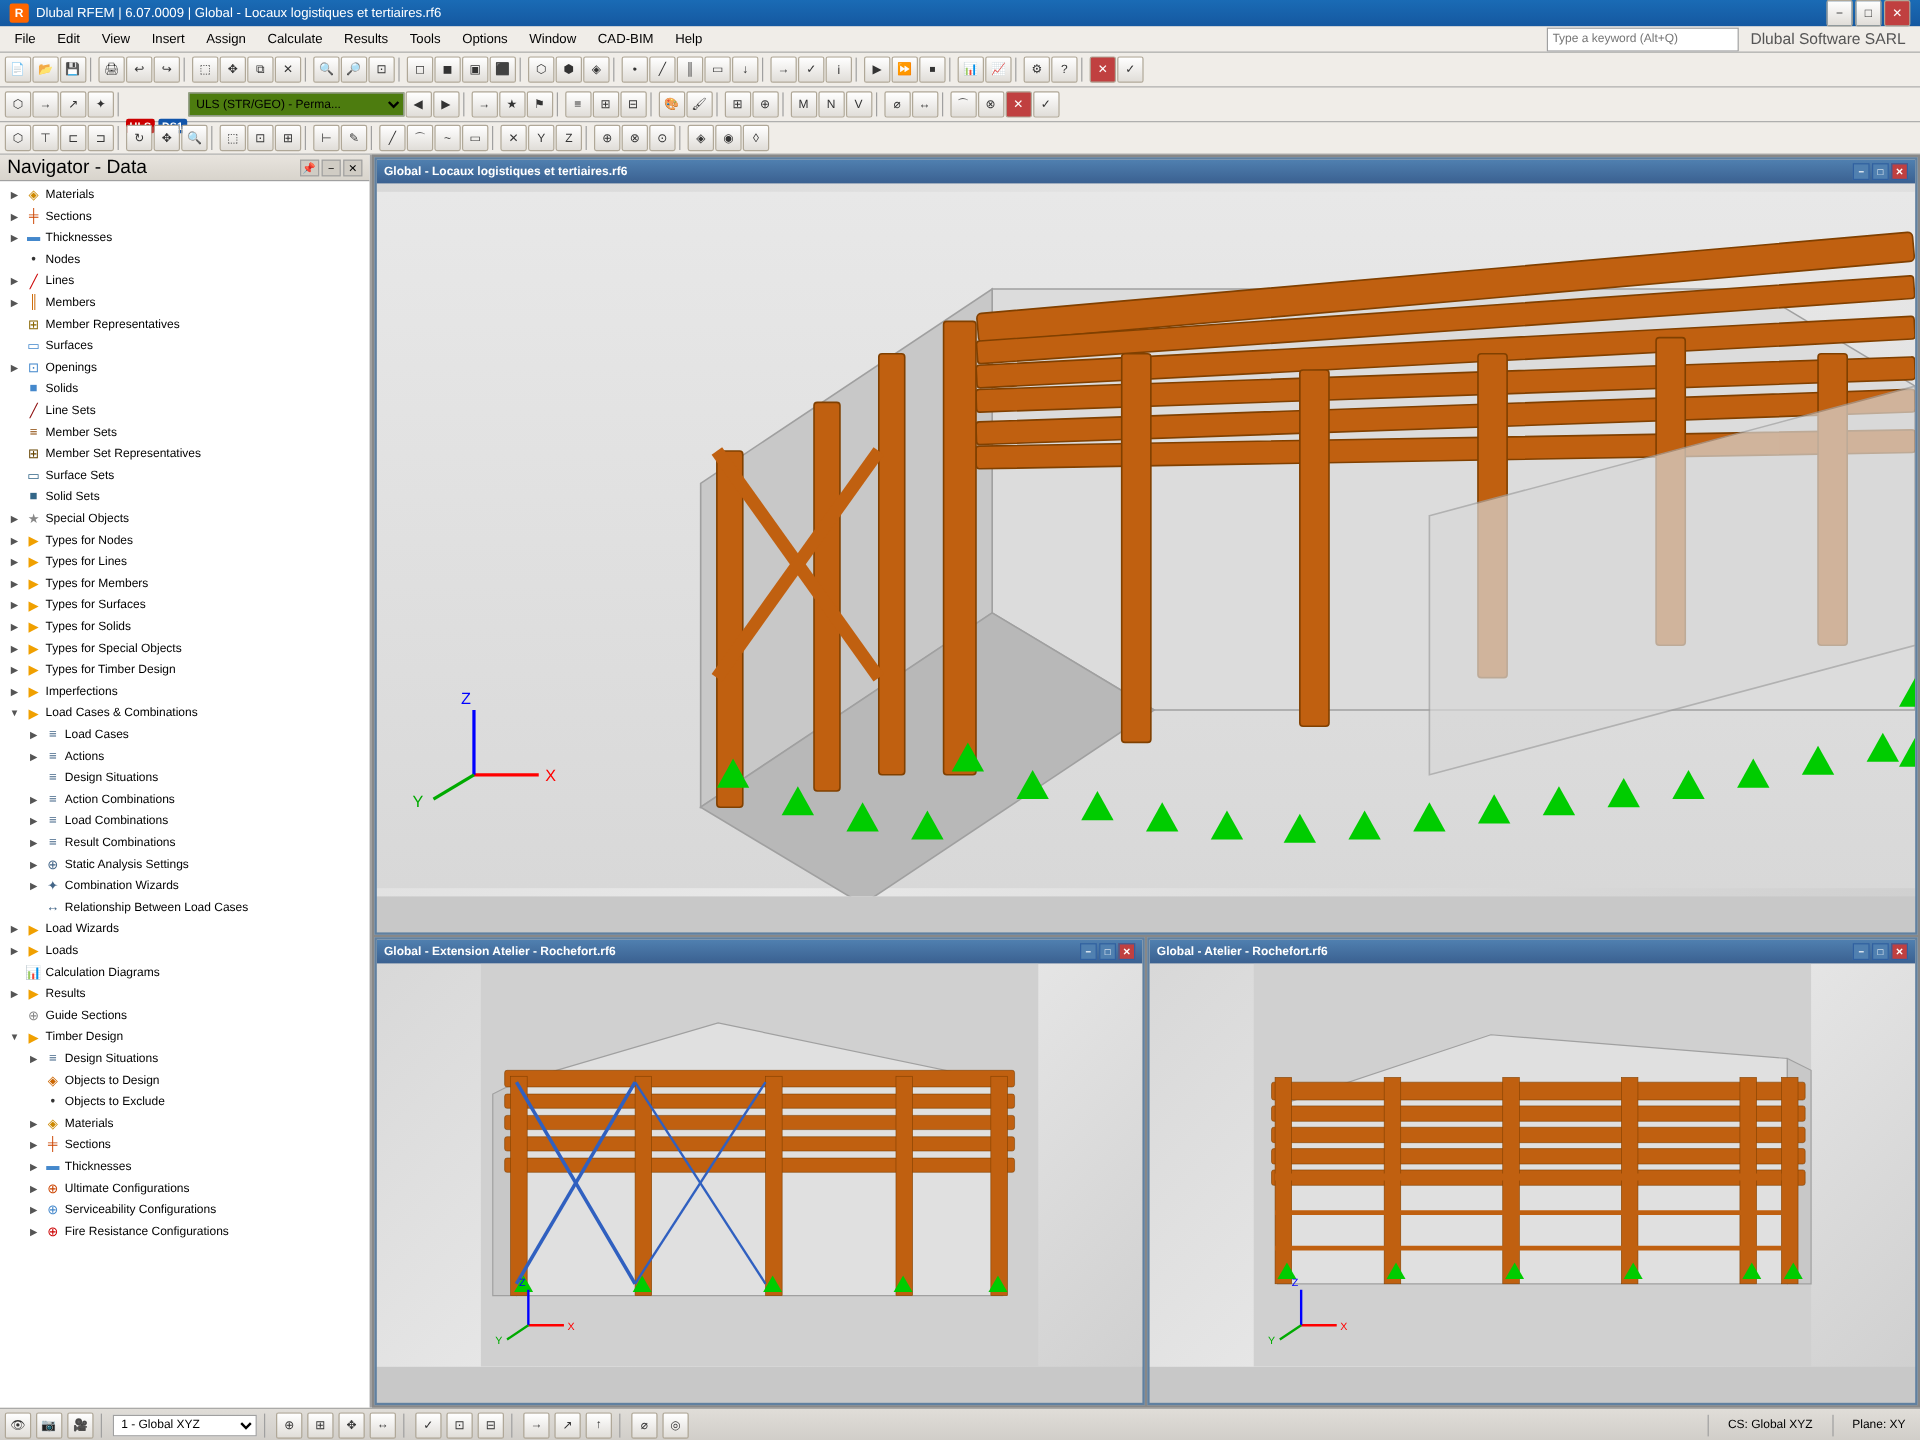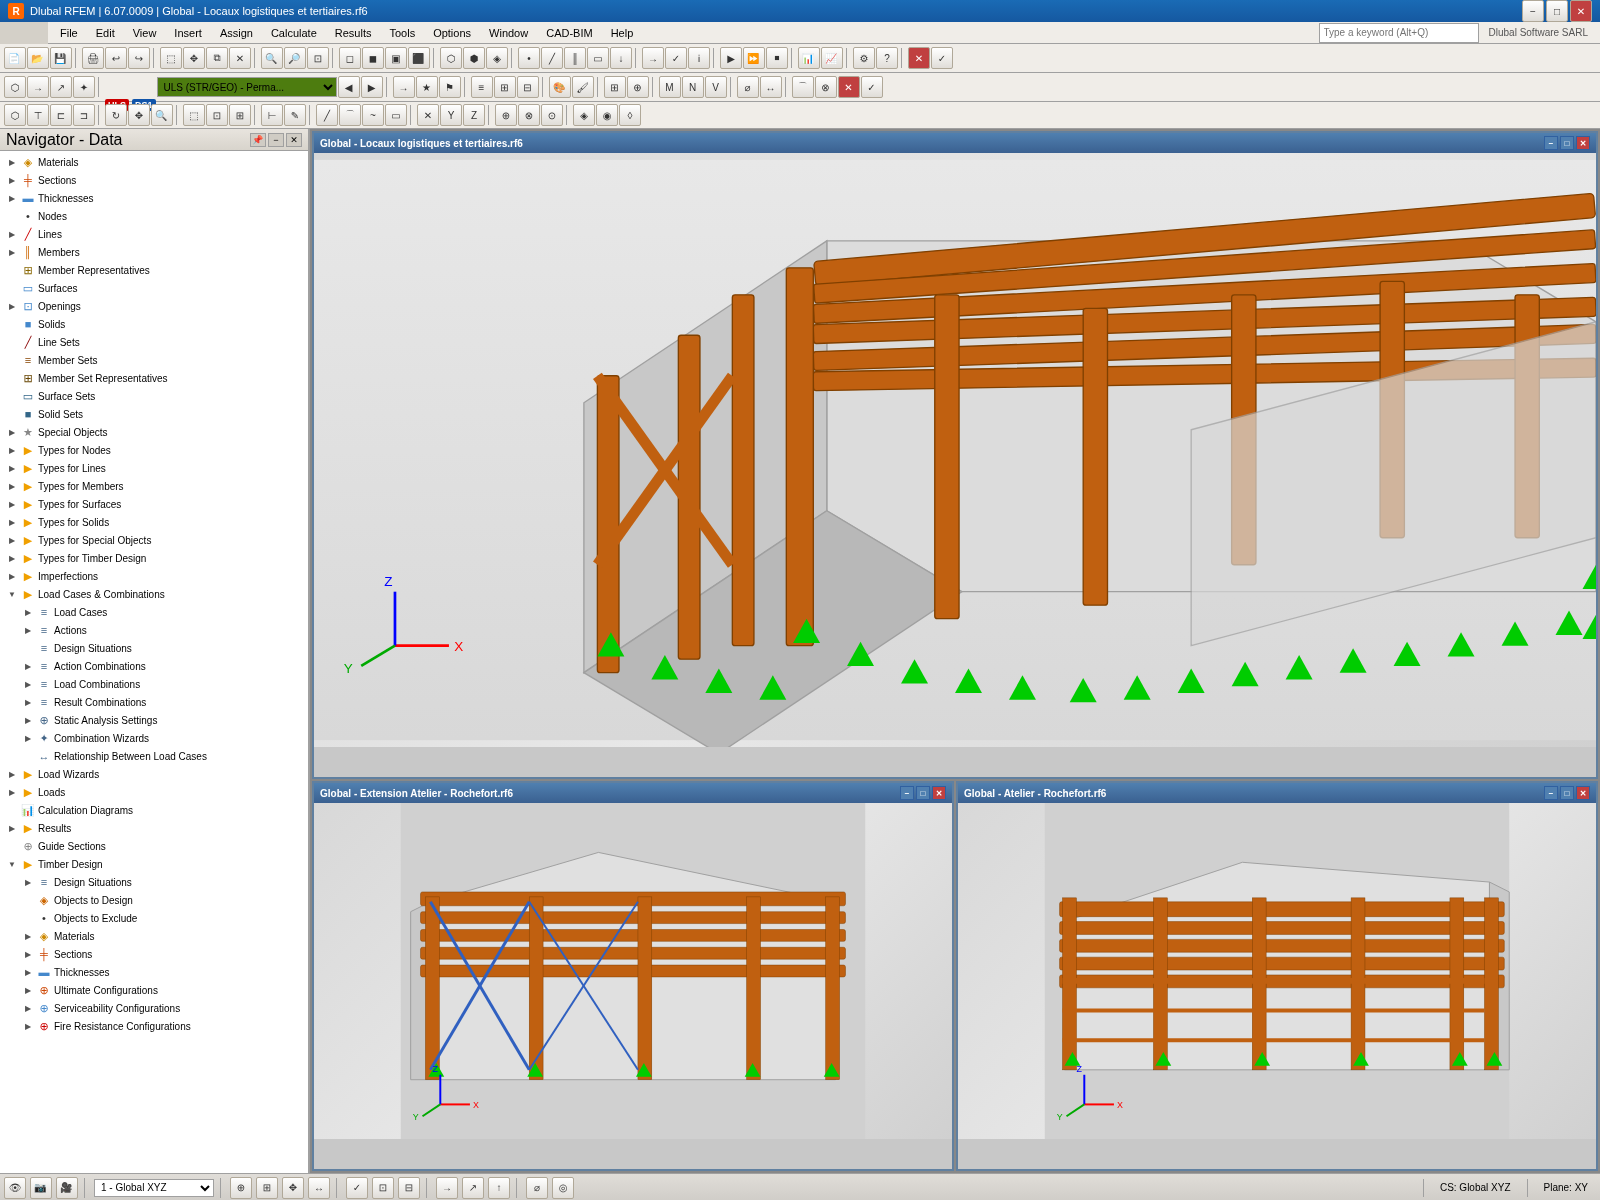--- a/index.html
+++ b/index.html
@@ -22,21 +22,20 @@
 
     
     .menu-bar {
       background: #f0ede8;
       height: 22px;
       display: flex;
       align-items: center;
       padding: 0 4px;
       border-bottom: 1px solid #a0a0a0;
       gap: 2px;
-      margin-left: 48px;
     }
     .menu-item {
       padding: 2px 8px;
       cursor: pointer;
       font-size: 11px;
       color: #000;
     }
 
     
     .toolbar-container {
@@ -252,21 +251,21 @@
   <div class="menu-item">Assign</div>
   <div class="menu-item">Calculate</div>
   <div class="menu-item">Results</div>
   <div class="menu-item">Tools</div>
   <div class="menu-item">Options</div>
   <div class="menu-item">Window</div>
   <div class="menu-item">CAD-BIM</div>
   <div class="menu-item">Help</div>
   <div style="flex:1"></div>
   <input class="tb-search" type="text" placeholder="Type a keyword (Alt+Q)" style="">
-  <div style="font-size:10px; padding:0 8px; color:#555;">Dlubal Software SARL</div>
+  <div style="font-size:13px; padding:0 8px; color:#555;">Dlubal Software SARL</div>
 </div>
 
 <div class="toolbar-container">
   <div class="toolbar">
     <div class="tb-btn">📄</div>
     <div class="tb-btn">📂</div>
     <div class="tb-btn">💾</div>
     <div class="tb-sep"></div>
     <div class="tb-btn">🖨</div>
     <div class="tb-btn">↩</div>

